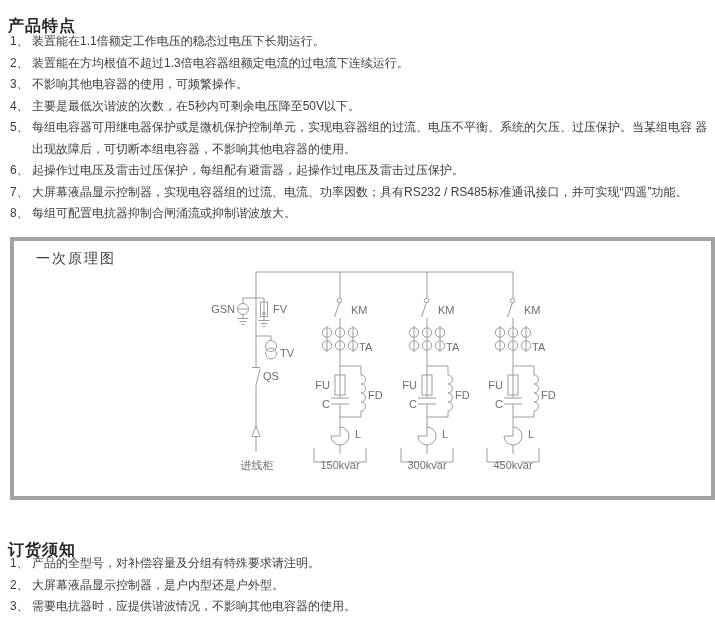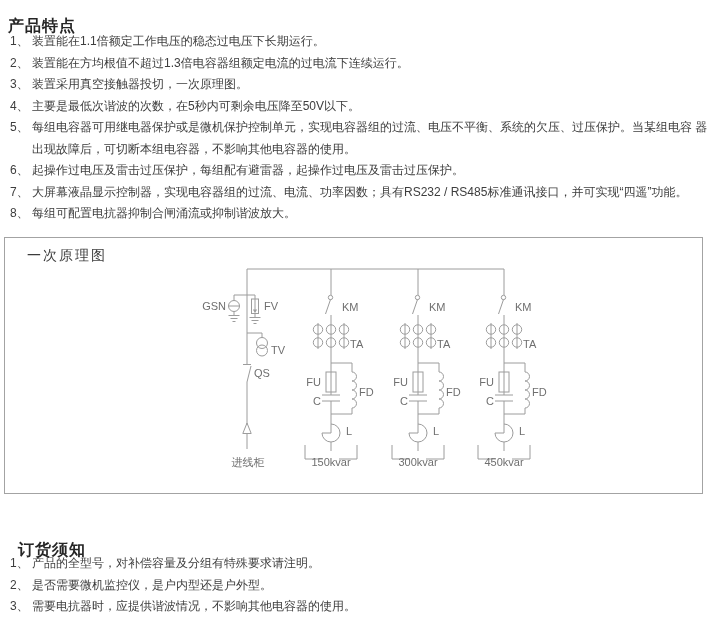--- a/index.html
+++ b/index.html
@@ -6,30 +6,30 @@
   body{
     width:715px;height:621px;background:#ffffff;overflow:hidden;position:relative;
     font-family:"Liberation Sans","DejaVu Sans",sans-serif;
     -webkit-font-smoothing:antialiased;
   }
   .sec-title{
     position:absolute;left:8px;font-size:16px;font-weight:bold;color:#262626;
     letter-spacing:1px;white-space:nowrap;
   }
   .features-title{top:5px;}
-  .ordering-title{top:529px;margin-left:10px;}
+  .ordering-title{top:529px;}
   .item-list{position:absolute;left:10px;width:698px;}
   .features-list{top:31px;}
   .ordering-list{top:553px;}
   .item{display:flex;font-size:12px;line-height:21.5px;color:#3d3d3d;}
   .item .num{width:22px;flex:0 0 22px;}
   .item .txt{flex:1;}
   .diagram-box{
-    position:absolute;left:4px;top:237px;width:697px;height:255px;
-    border:1px solid #a3a3a3;background:#ffffff;
+    position:absolute;left:10px;top:237px;width:697px;height:255px;
+    border:4px solid #a3a3a3;background:#ffffff;
   }
   .diagram-title{
     position:absolute;left:22px;top:9px;font-size:14px;color:#3c3c3c;
     letter-spacing:2px;white-space:nowrap;
   }
   .diagram-svg{position:absolute;left:0;top:0;}
   .dline{stroke:#9c9c9c;stroke-width:1;fill:none;}
   .dfill{fill:#9c9c9c;stroke:none;}
   .dwhite{fill:#ffffff;stroke:#9c9c9c;stroke-width:1;}
   .dtext{font-family:"Liberation Sans","DejaVu Sans",sans-serif;font-size:11px;fill:#6f6f6f;stroke:none;}
@@ -43,21 +43,21 @@
   <div class="item">
     <span class="num">1、</span>
     <span class="txt">装置能在1.1倍额定工作电压的稳态过电压下长期运行。</span>
   </div>
   <div class="item">
     <span class="num">2、</span>
     <span class="txt">装置能在方均根值不超过1.3倍电容器组额定电流的过电流下连续运行。</span>
   </div>
   <div class="item">
     <span class="num">3、</span>
-    <span class="txt">装置采用真空接触器投切，一次原理图。</span>
+    <span class="txt">不影响其他电容器的使用，可频繁操作。</span>
   </div>
   <div class="item">
     <span class="num">4、</span>
     <span class="txt">主要是最低次谐波的次数，在5秒内可剩余电压降至50V以下。</span>
   </div>
   <div class="item">
     <span class="num">5、</span>
     <span class="txt">每组电容器可用继电器保护或是微机保护控制单元，实现电容器组的过流、电压不平衡、系统的欠压、过压保护。当某组电容 器出现故障后，可切断本组电容器，不影响其他电容器的使用。</span>
   </div>
   <div class="item">
@@ -205,19 +205,19 @@
 
 <h1 class="sec-title ordering-title">订货须知</h1>
 
 <div class="item-list ordering-list">
   <div class="item">
     <span class="num">1、</span>
     <span class="txt">产品的全型号，对补偿容量及分组有特殊要求请注明。</span>
   </div>
   <div class="item">
     <span class="num">2、</span>
-    <span class="txt">是否需要微机监控仪，是户内型还是户外型。</span>
+    <span class="txt">大屏幕液晶显示控制器，是户内型还是户外型。</span>
   </div>
   <div class="item">
     <span class="num">3、</span>
     <span class="txt">需要电抗器时，应提供谐波情况，不影响其他电容器的使用。</span>
   </div>
 </div>
 
 </body></html>

